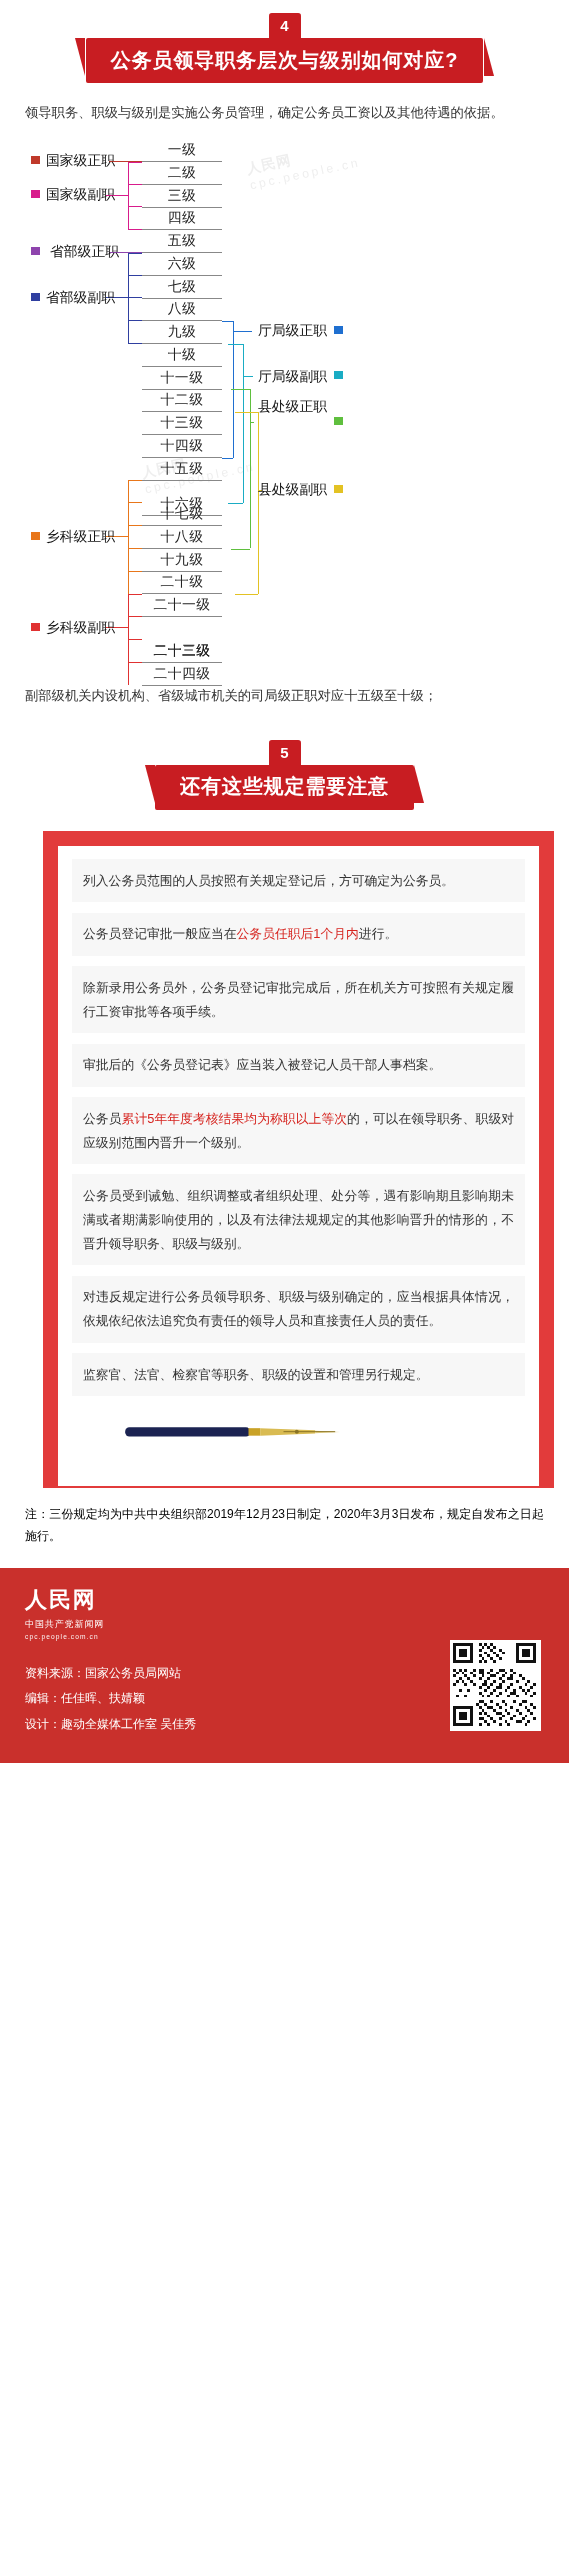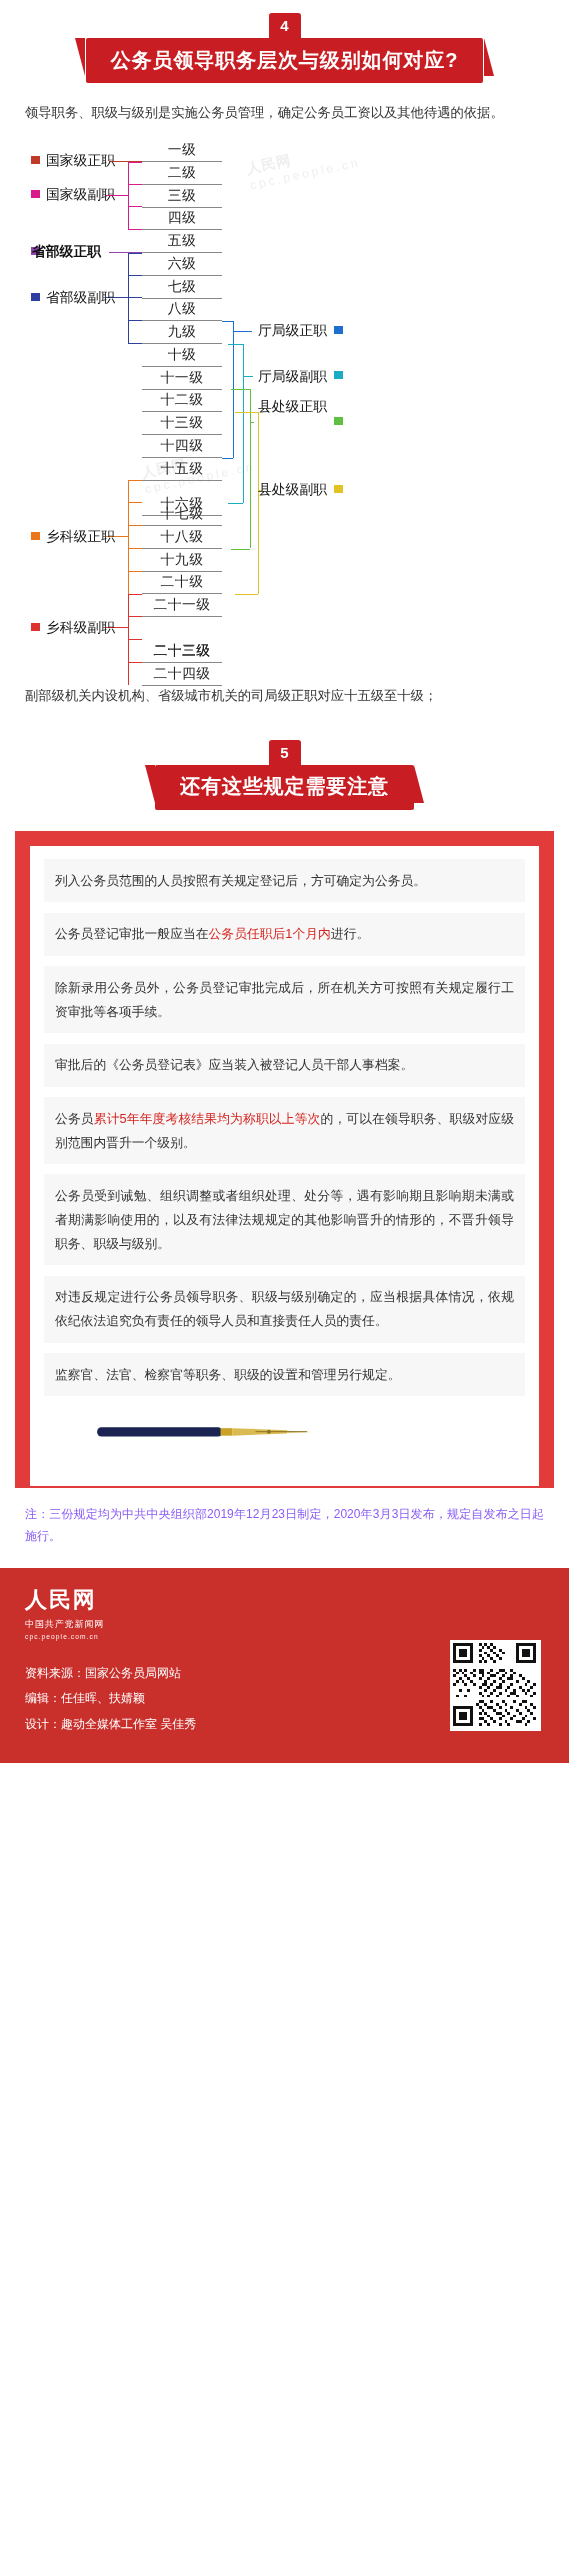--- a/index.html
+++ b/index.html
@@ -56,21 +56,21 @@
   .post {
     position:absolute;
     font-size:13.8px; color:#111;
     line-height:17px; white-space:nowrap;
   }
   .sq { position:absolute; width:8.5px; height:8.5px; }
   .vline { position:absolute; width:1.4px; }
   .hline { position:absolute; height:1.4px; }
 
   
-  .card-wrap { padding:0 15px; margin-top:5.7px; }
+  .card-wrap { padding:0 15px; margin-top:5.7px;margin-left:28px; }
   .card {
     background:#e23b3b;
     border:2.8px solid #e23b3b;
     padding:13.3px 13.3px 0 13.3px;
     position:relative;
   }
   .card-inner { background:#ffffff; padding:13.3px 13.3px 9.5px 13.3px; }
   .rule {
     font-size:12.8px; line-height:24px; color:#333;
     background:#f7f7f7;
@@ -78,21 +78,21 @@
     margin-bottom:10.4px;
     text-align:justify;
   }
   .rule .hl { color:#d6241f; }
   .pen-area { height:70px; position:relative; }
   .pen {
     position:absolute; left:38px; top:17px; width:247px; height:15px;
   }
 
   .note {
-    font-size:12px; line-height:22px; color:#8b5cf6;
+    font-size:12px; line-height:22px; color:#000000;
     padding:15px 25px 0 25px; text-align:justify;
   }
 
   
   .footer { margin-top:21px; background:#c9302c; color:#fff; padding:17px 25px 25px 25px; position:relative; min-height:180px; }
   .logo-cn { font-size:22px; font-weight:bold; letter-spacing:1.9px; }
   .logo-sub { font-size:9px; letter-spacing:0.9px; margin-top:2.8px; }
   .logo-sub2 { font-size:6.6px; letter-spacing:1.1px; margin-top:1.9px; opacity:.95; }
   .credits { margin-top:21px; font-size:12px; line-height:25.6px; }
   .qr { position:absolute; right:28.5px; bottom:32px; width:91px; height:91px; background:#fff; padding:3.8px; }
@@ -208,21 +208,21 @@
     <div class="hline" style="left:235px; top:455px; width:23px; background:#e3c223;"></div>
     <div class="hline" style="left:258px; top:351px; width:3.8px; background:#e3c223;"></div>
 
     <div class="sq" style="left:31px; top:17px; background:#c0392b;"></div>
     <div class="post" style="left:46px; top:13.3px;">国家级正职</div>
 
     <div class="sq" style="left:31px; top:51px; background:#d81b8c;"></div>
     <div class="post" style="left:46px; top:47px;">国家级副职</div>
 
     <div class="sq" style="left:31px; top:108px; background:#8e44ad;"></div>
-    <div class="post" style="left:32px; top:104px;font-weight:bold;">省部级正职</div>
+    <div class="post" style="left:50px; top:104px;">省部级正职</div>
 
     <div class="sq" style="left:31px; top:154px; background:#2f3fa0;"></div>
     <div class="post" style="left:46px; top:150px;">省部级副职</div>
 
     <div class="sq" style="left:31px; top:393px; background:#e8761a;"></div>
     <div class="post" style="left:46px; top:389px;">乡科级正职</div>
 
     <div class="sq" style="left:31px; top:484px; background:#e03131;"></div>
     <div class="post" style="left:46px; top:480px;">乡科级副职</div>
 

